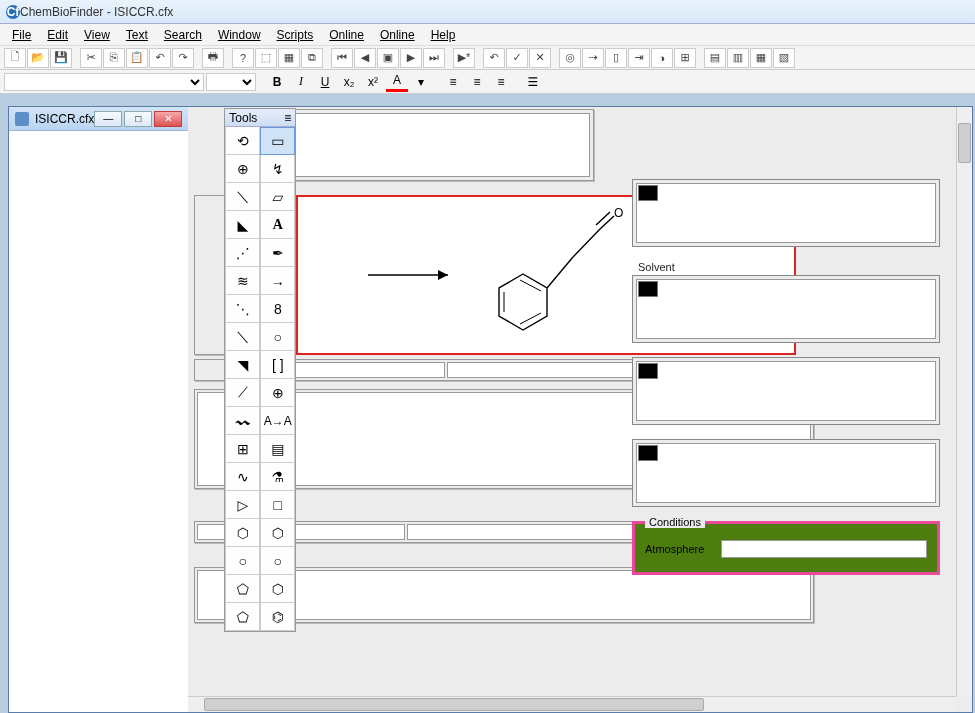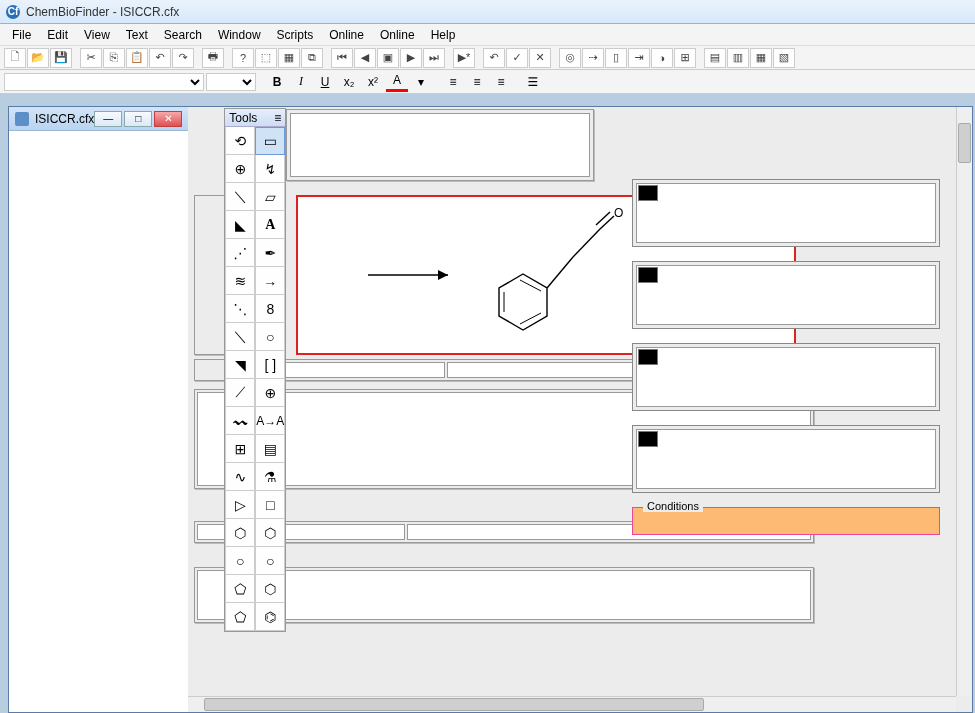--- a/index.html
+++ b/index.html
@@ -1,20 +1,20 @@
 <!DOCTYPE html>
 <html><head>
 <meta charset="utf-8">
 <style>
 *{box-sizing:border-box;margin:0;padding:0;font-family:"Segoe UI",Tahoma,sans-serif;font-size:12px;}
 body{width:975px;height:713px;background:#f0f0f0;overflow:hidden;position:relative;}
 .outer-title{height:24px;background:linear-gradient(#eaf3fc,#d7e8fa);display:flex;align-items:center;padding:0 6px;color:#333;border-bottom:1px solid #aac;}
-.outer-title .app-icon{width:14px;height:14px;background:#2a6fb5;border-radius:50%;margin-right:6px;display:inline-flex;align-items:center;justify-content:center;color:#fff;font-size:10px;font-weight:bold;}
+.outer-title .app-icon{width:14px;height:14px;background:#2a6fb5;border-radius:50%;display:inline-flex;align-items:center;justify-content:center;color:#fff;font-size:12px;font-weight:bold;}
 .menu-bar{height:22px;background:#f4f4f4;display:flex;align-items:center;padding:0 4px;border-bottom:1px solid #ddd;}
-.menu-bar span{padding:2px 8px;cursor:default;}
+.menu-bar span{padding:2px 8px;cursor:default;text-decoration:underline;}
 .toolbar-row{height:24px;background:#f4f4f4;border-bottom:1px solid #ccc;display:flex;align-items:center;padding:0 4px;gap:1px;}
 .tbtn{width:22px;height:20px;border:1px solid #ccc;background:#fefefe;display:inline-flex;align-items:center;justify-content:center;font-size:11px;color:#444;cursor:default;}
 .tsep{width:6px;}
 .format-bar{height:24px;background:#f4f4f4;border-bottom:1px solid #ccc;display:flex;align-items:center;padding:0 4px;gap:2px;}
 .font-sel{width:200px;height:18px;border:1px solid #ccc;background:#fff;}
 .size-sel{width:50px;height:18px;border:1px solid #ccc;background:#fff;}
 .fbtn{width:22px;height:20px;display:inline-flex;align-items:center;justify-content:center;font-size:12px;cursor:default;}
 .fbtn.bold{font-weight:bold;}
 .fbtn.italic{font-style:italic;font-family:serif;}
 .fbtn.underline{text-decoration:underline;}
@@ -26,31 +26,31 @@
 .win-ctrls div{width:28px;height:16px;border:1px solid #8aa;background:linear-gradient(#f7fbff,#dce9f7);display:flex;align-items:center;justify-content:center;font-size:10px;cursor:default;}
 .win-ctrls .close{background:linear-gradient(#f7a8a8,#e05050);color:#fff;border-color:#c04040;}
 .child-body{flex:1;position:relative;background:#ececec;overflow:hidden;}
 .scroll-v{position:absolute;right:0;top:0;bottom:16px;width:16px;background:#efefef;border-left:1px solid #ccc;}
 .scroll-v .thumb{position:absolute;top:16px;left:1px;right:1px;height:40px;background:#cfcfcf;border:1px solid #aaa;border-radius:2px;}
 .scroll-h{position:absolute;bottom:0;left:0;right:16px;height:16px;background:#efefef;border-top:1px solid #ccc;}
 .scroll-h .thumb{position:absolute;left:16px;top:1px;bottom:1px;width:500px;background:#cfcfcf;border:1px solid #aaa;border-radius:2px;}
 .canvas{position:absolute;top:0;left:0;right:16px;bottom:16px;background:#ececec;}
 .form-box{position:absolute;background:#fff;border:1px solid #999;}
 .form-box.shadow{box-shadow:1px 1px 0 #bbb;}
-.tools-pal{position:absolute;top:1px;left:36px;width:62px;background:#f4f4f4;border:1px solid #999;z-index:50;}
+.tools-pal{position:absolute;top:1px;left:36px;width:72px;background:#f4f4f4;border:1px solid #999;z-index:50;}
 .tools-pal .pal-title{height:18px;background:linear-gradient(#e6eefc,#cdddf2);font-size:11px;padding:1px 4px;border-bottom:1px solid #aac;display:flex;align-items:center;justify-content:space-between;}
 .tools-grid{display:grid;grid-template-columns:1fr 1fr;gap:0;}
 .tool{height:28px;border:1px solid #ccc;border-top:none;display:flex;align-items:center;justify-content:center;font-size:14px;background:#fefefe;cursor:default;}
 .tool.selected{background:#d0e2f5;border:1px solid #6a9bd8;}
 .right-panel{position:absolute;right:16px;top:72px;width:308px;bottom:16px;}
 .rp-label{font-size:11px;color:#222;margin:4px 0 2px 6px;}
 .rp-box{border:1px solid #888;background:#ececec;height:68px;margin-bottom:14px;position:relative;}
 .rp-inner{position:absolute;top:3px;left:3px;right:3px;bottom:3px;border:1px solid #999;background:#fff;}
 .rp-swatch{position:absolute;top:5px;left:5px;width:20px;height:16px;background:#000;border:1px solid #777;}
-.group-box{border:1px solid #ec4899;background:#fdba74;position:relative;padding:16px 10px 10px;}
+.group-box{border:3px solid #ec4899;background:#4d7c0f;position:relative;padding:16px 10px 10px;}
 .group-box .legend{position:absolute;top:-8px;left:10px;background:#ececec;padding:0 4px;font-size:11px;}
 .cond-row{display:flex;align-items:center;gap:8px;margin-bottom:4px;}
 .cond-row label{width:68px;font-size:11px;}
 .cond-row input{flex:1;height:18px;border:1px solid #999;background:#fff;}
 svg{display:block;}
 </style>
 </head>
 <body>
 
 <div class="outer-title">
@@ -189,34 +189,39 @@
         </div>
 
         <div class="form-box shadow" style="top:88px;left:6px;width:34px;height:160px;background:#ececec;"></div>
         <div class="form-box shadow" style="top:252px;left:6px;width:34px;height:22px;background:#ececec;"></div>
 
         <div class="right-panel">
           <div class="rp-box">
               <div class="rp-inner"></div>
               <div class="rp-swatch"></div>
             </div>
+          <div class="rp-label">Solvent</div>
           <div class="rp-box">
               <div class="rp-inner"></div>
               <div class="rp-swatch"></div>
             </div>
           <div class="rp-box">
               <div class="rp-inner"></div>
               <div class="rp-swatch"></div>
             </div>
           <div class="rp-box">
               <div class="rp-inner"></div>
               <div class="rp-swatch"></div>
             </div>
           <div class="group-box">
             <span class="legend">Conditions</span>
+            <div class="cond-row">
+              <label>Atmosphere</label>
+              <input type="text" style="">
+            </div>
           </div>
         </div>
 
         <div class="tools-pal">
           <div class="pal-title">
             <span>Tools</span>
               <span>≡</span>
           </div>
           <div class="tools-grid">
             <div class="tool">⟲</div>

